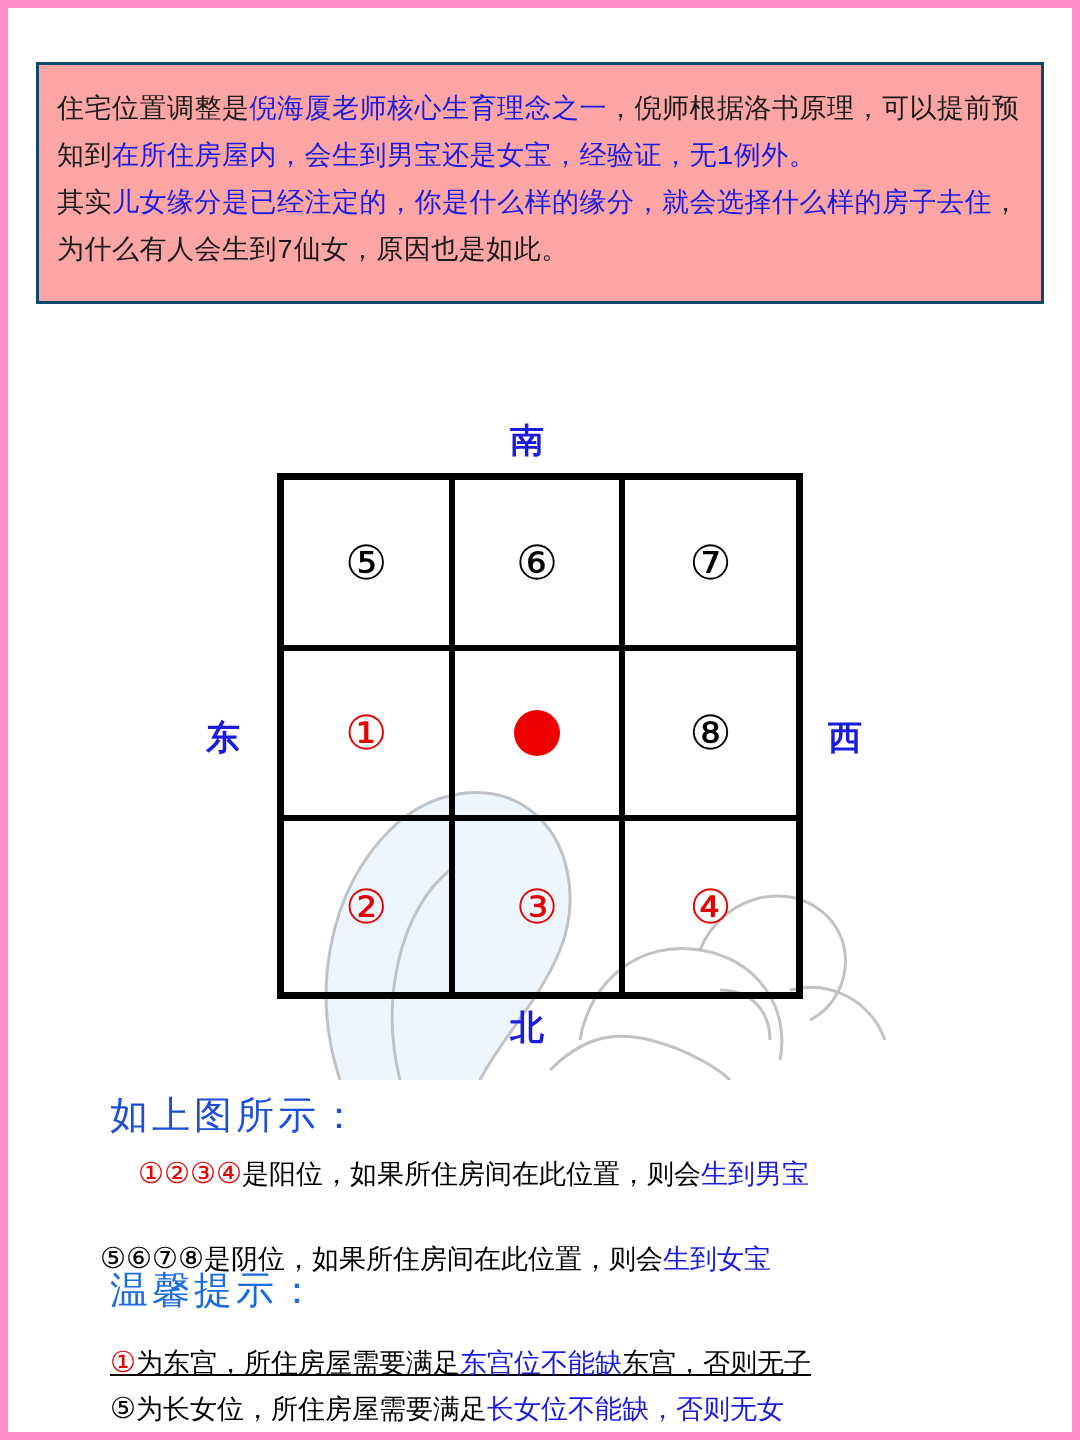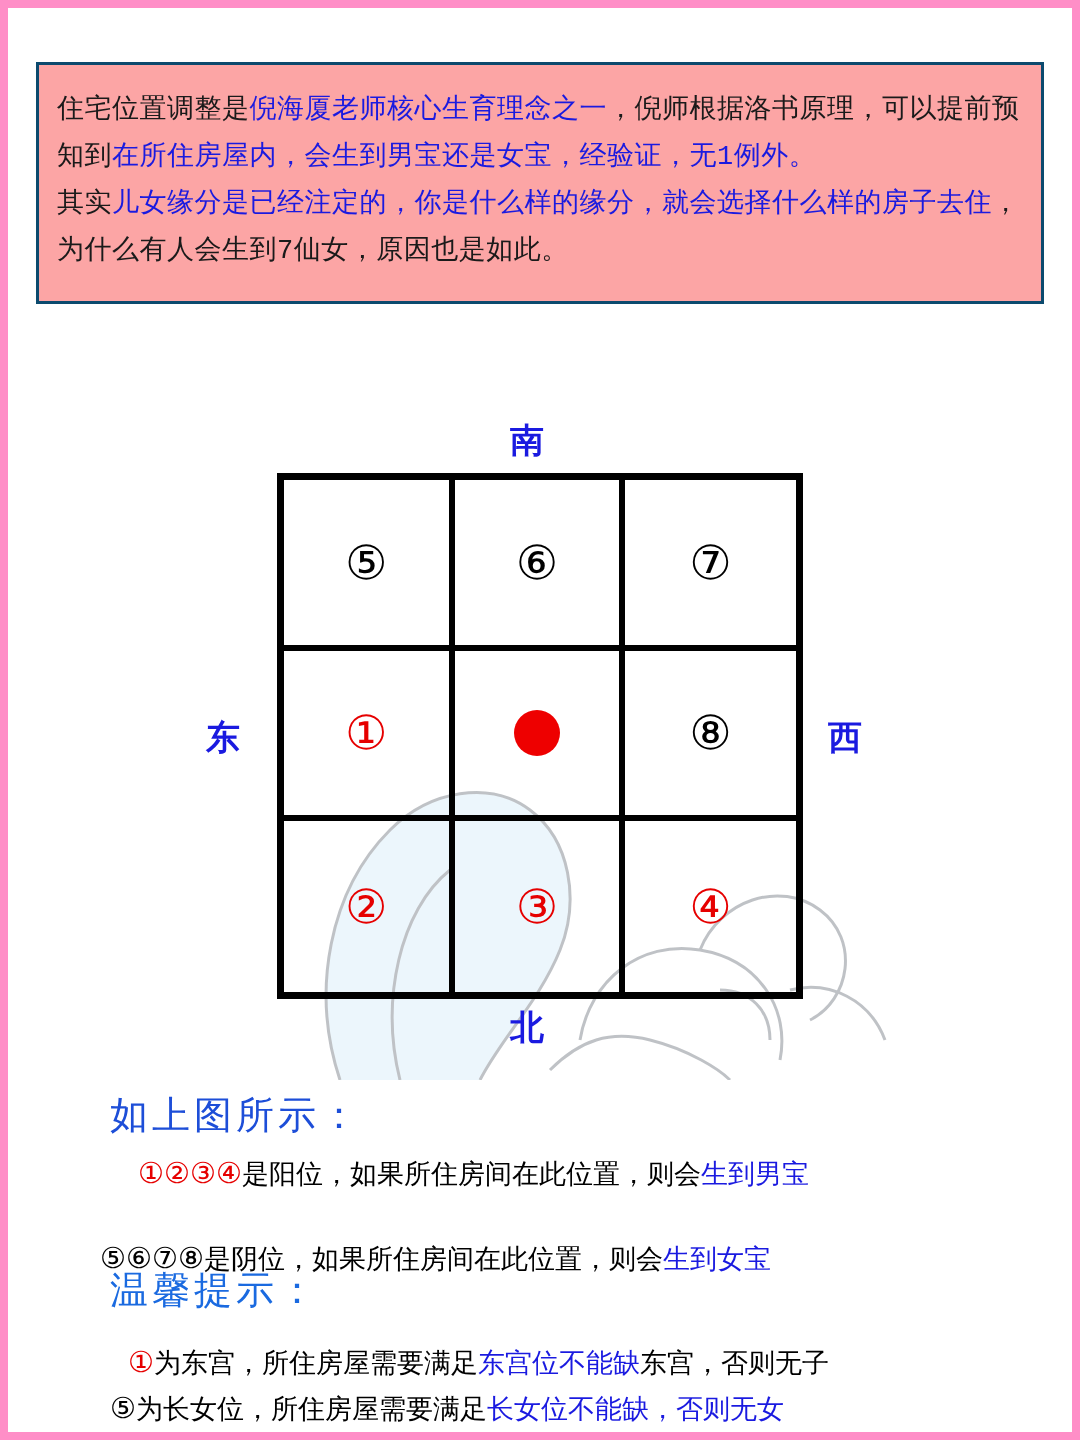--- a/index.html
+++ b/index.html
@@ -158,25 +158,26 @@
     position: absolute;
     left: 110px;
     top: 175px;
     font-size: 38px;
     color: #1a6ae0;
     letter-spacing: 4px;
     font-family: "Liberation Serif", serif;
   }
   .line-c {
     position: absolute;
-    left: 128px;
+    left: 110px;
     top: 255px;
     font-size: 27px;
     color: #000000;
     white-space: nowrap;
+    text-decoration: underline;
   }
   .line-d {
     position: absolute;
     left: 110px;
     top: 301px;
     font-size: 27px;
     color: #000000;
     white-space: nowrap;
     text-align: right;
   }

